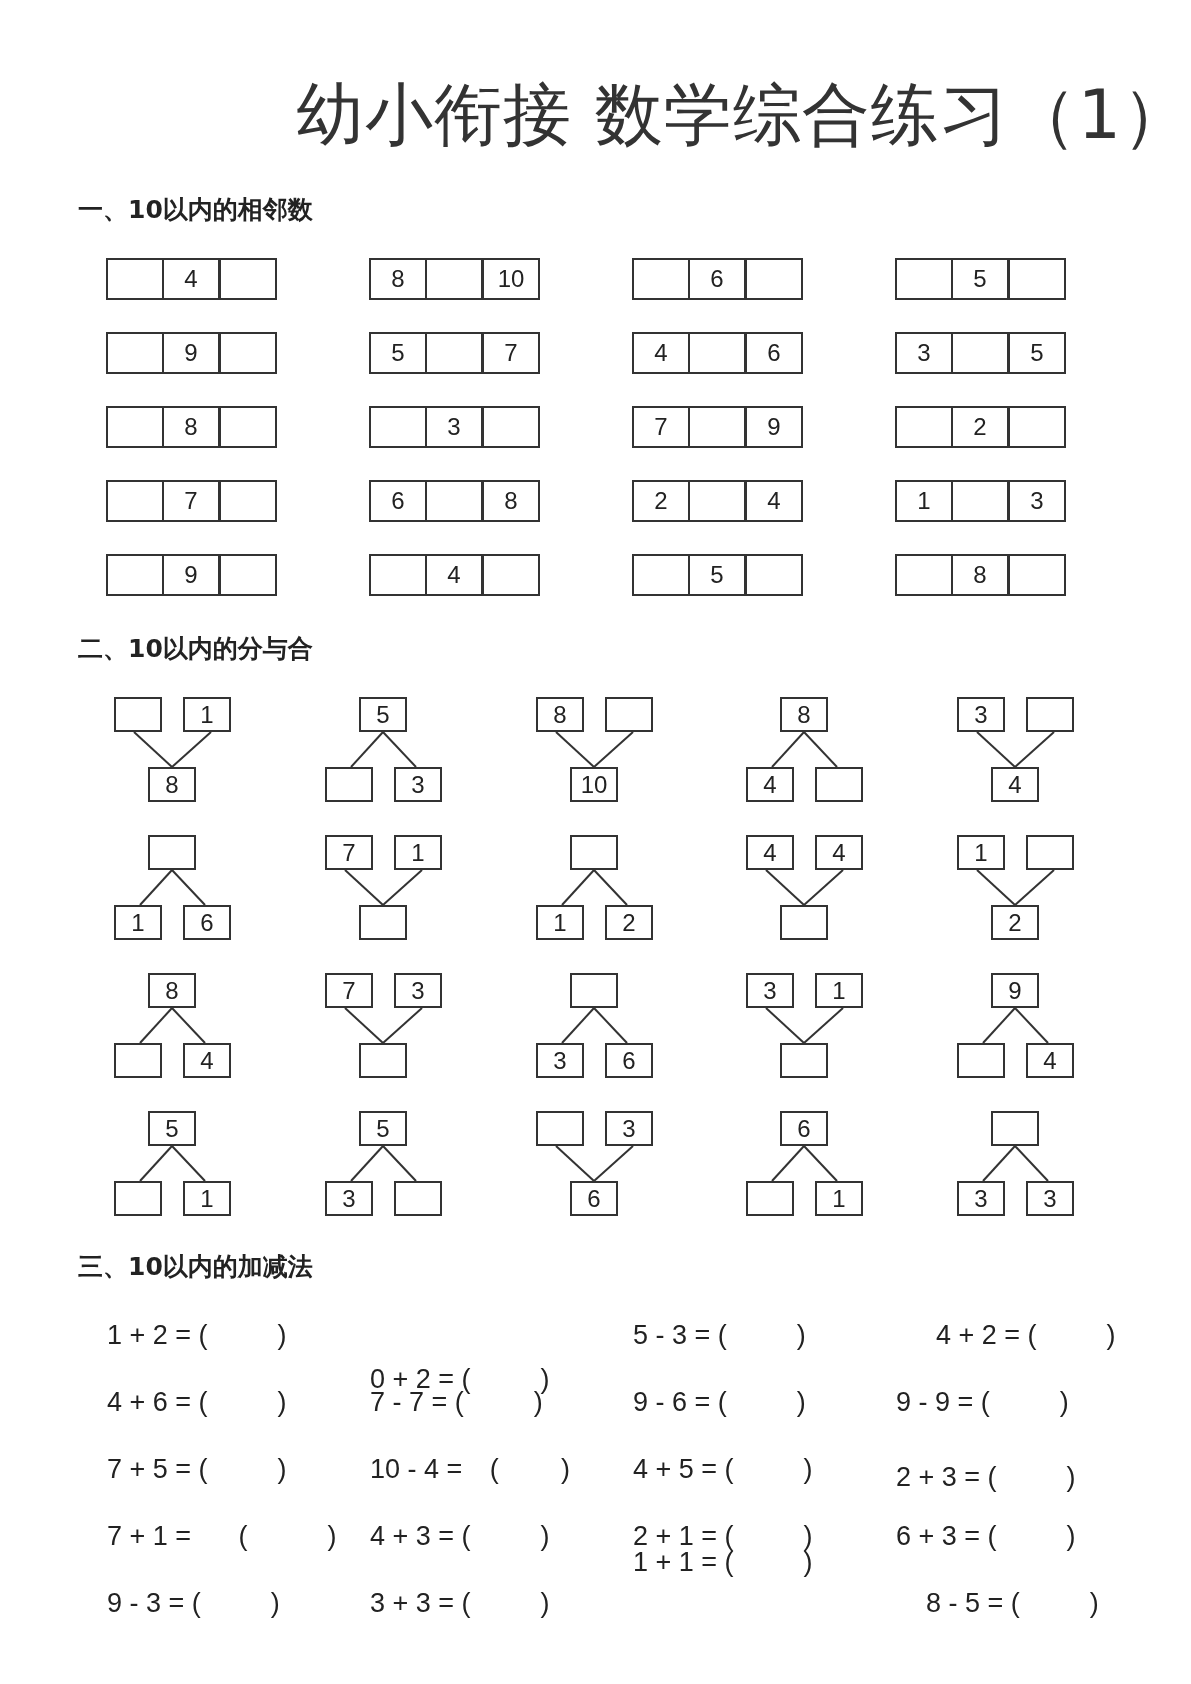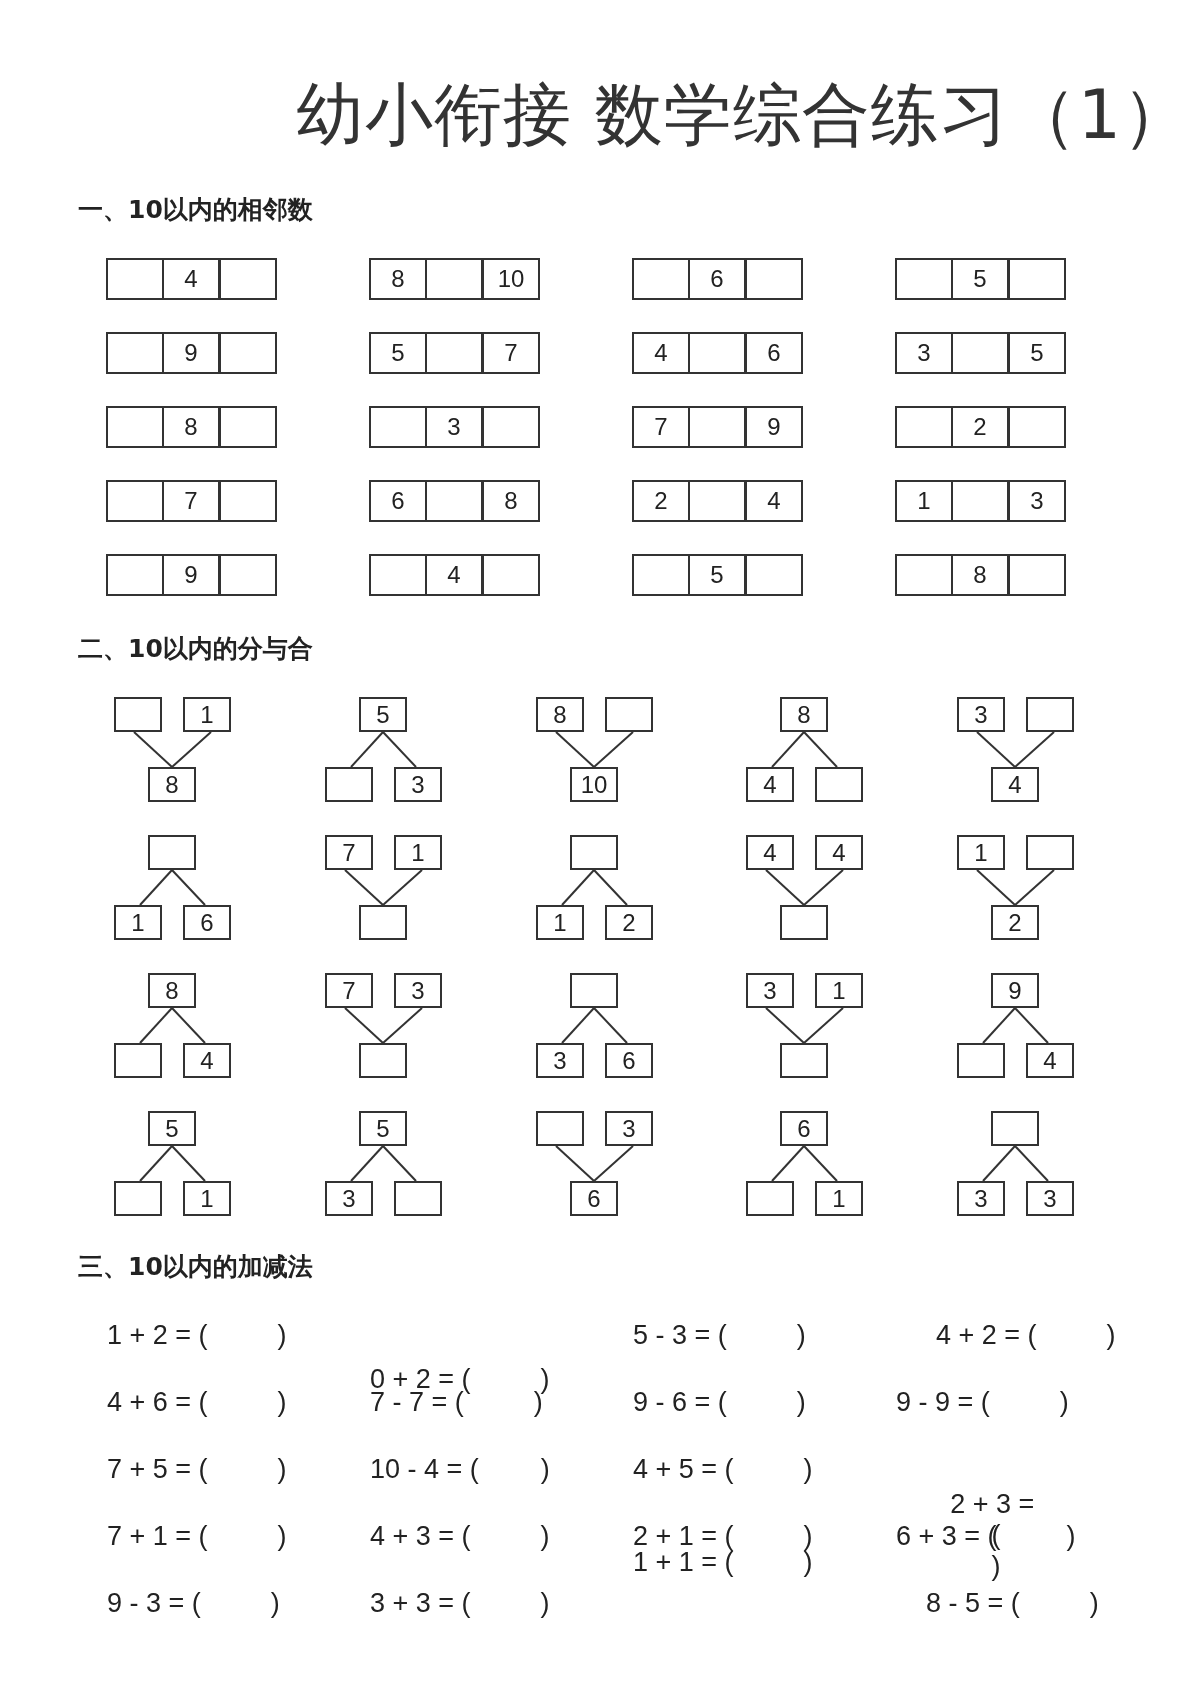--- a/index.html
+++ b/index.html
@@ -323,24 +323,24 @@
 <div id="sec3">
     <div class="eq" style="left: 107px; top: 1315px; width: 200px;"><span>1 + 2 = </span><span>(</span><span style="display: inline-block; width: 70px; height: 32px;"></span><span>)</span></div>
     <div class="eq" style="left: 370px; top: 1315px; width: 200px; margin-top: 44px;"><span>0 + 2 = </span><span>(</span><span style="display: inline-block; width: 70px; height: 32px;"></span><span>)</span></div>
     <div class="eq" style="left: 633px; top: 1315px; width: 200px;"><span>5 - 3 = </span><span>(</span><span style="display: inline-block; width: 70px; height: 32px;"></span><span>)</span></div>
     <div class="eq" style="left: 896px; top: 1315px; width: 200px; margin-left: 40px;"><span>4 + 2 = </span><span>(</span><span style="display: inline-block; width: 70px; height: 32px;"></span><span>)</span></div>
     <div class="eq" style="left: 107px; top: 1382px; width: 200px;"><span>4 + 6 = </span><span>(</span><span style="display: inline-block; width: 70px; height: 32px;"></span><span>)</span></div>
     <div class="eq" style="left: 370px; top: 1382px; width: 200px;"><span>7 - 7 = </span><span>(</span><span style="display: inline-block; width: 70px; height: 32px;"></span><span>)</span></div>
     <div class="eq" style="left: 633px; top: 1382px; width: 200px;"><span>9 - 6 = </span><span>(</span><span style="display: inline-block; width: 70px; height: 32px;"></span><span>)</span></div>
     <div class="eq" style="left: 896px; top: 1382px; width: 200px;"><span>9 - 9 = </span><span>(</span><span style="display: inline-block; width: 70px; height: 32px;"></span><span>)</span></div>
     <div class="eq" style="left: 107px; top: 1449px; width: 200px;"><span>7 + 5 = </span><span>(</span><span style="display: inline-block; width: 70px; height: 32px;"></span><span>)</span></div>
-    <div class="eq" style="left: 370px; top: 1449px; width: 200px;"><span>10 - 4 = </span><span>(</span><span style="display: inline-block; width: 62px; height: 32px;"></span><span>)</span></div>
+    <div class="eq" style="left: 370px; top: 1449px; width: 200px; gap: 20px;"><span>10 - 4 = </span><span>(</span><span style="display: inline-block; width: 62px; height: 32px;"></span><span>)</span></div>
     <div class="eq" style="left: 633px; top: 1449px; width: 200px;"><span>4 + 5 = </span><span>(</span><span style="display: inline-block; width: 70px; height: 32px;"></span><span>)</span></div>
-    <div class="eq" style="left: 896px; top: 1489px; width: 200px; flex-direction: column;"><span>2 + 3 = </span><span>(</span><span style="display: inline-block; width: 70px; height: 32px;"></span><span>)</span></div>
-    <div class="eq" style="left: 107px; top: 1516px; width: 200px;"><span>7 + 1 = </span><span>(</span><span style="display: inline-block; width: 70px; height: 32px;"></span><span>)</span></div>
+    <div class="eq" style="left: 896px; top: 1457px; width: 200px;"><span>2 + 3 = </span><span>(</span><span style="display: inline-block; width: 70px; height: 32px;"></span><span>)</span></div>
+    <div class="eq" style="left: 107px; top: 1516px; width: 200px; gap: 40px;"><span>7 + 1 = </span><span>(</span><span style="display: inline-block; width: 70px; height: 32px;"></span><span>)</span></div>
     <div class="eq" style="left: 370px; top: 1516px; width: 200px;"><span>4 + 3 = </span><span>(</span><span style="display: inline-block; width: 70px; height: 32px;"></span><span>)</span></div>
     <div class="eq" style="left: 633px; top: 1516px; width: 200px;"><span>2 + 1 = </span><span>(</span><span style="display: inline-block; width: 70px; height: 32px;"></span><span>)</span></div>
     <div class="eq" style="left: 896px; top: 1516px; width: 200px;"><span>6 + 3 = </span><span>(</span><span style="display: inline-block; width: 70px; height: 32px;"></span><span>)</span></div>
     <div class="eq" style="left: 107px; top: 1583px; width: 200px;"><span>9 - 3 = </span><span>(</span><span style="display: inline-block; width: 70px; height: 32px;"></span><span>)</span></div>
     <div class="eq" style="left: 370px; top: 1583px; width: 200px;"><span>3 + 3 = </span><span>(</span><span style="display: inline-block; width: 70px; height: 32px;"></span><span>)</span></div>
     <div class="eq" style="left: 633px; top: 1542px; width: 200px;"><span>1 + 1 = </span><span>(</span><span style="display: inline-block; width: 70px; height: 32px;"></span><span>)</span></div>
     <div class="eq" style="left: 896px; top: 1583px; width: 200px; margin-left: 30px;"><span>8 - 5 = </span><span>(</span><span style="display: inline-block; width: 70px; height: 32px;"></span><span>)</span></div>
   </div>
 
 </body></html>

